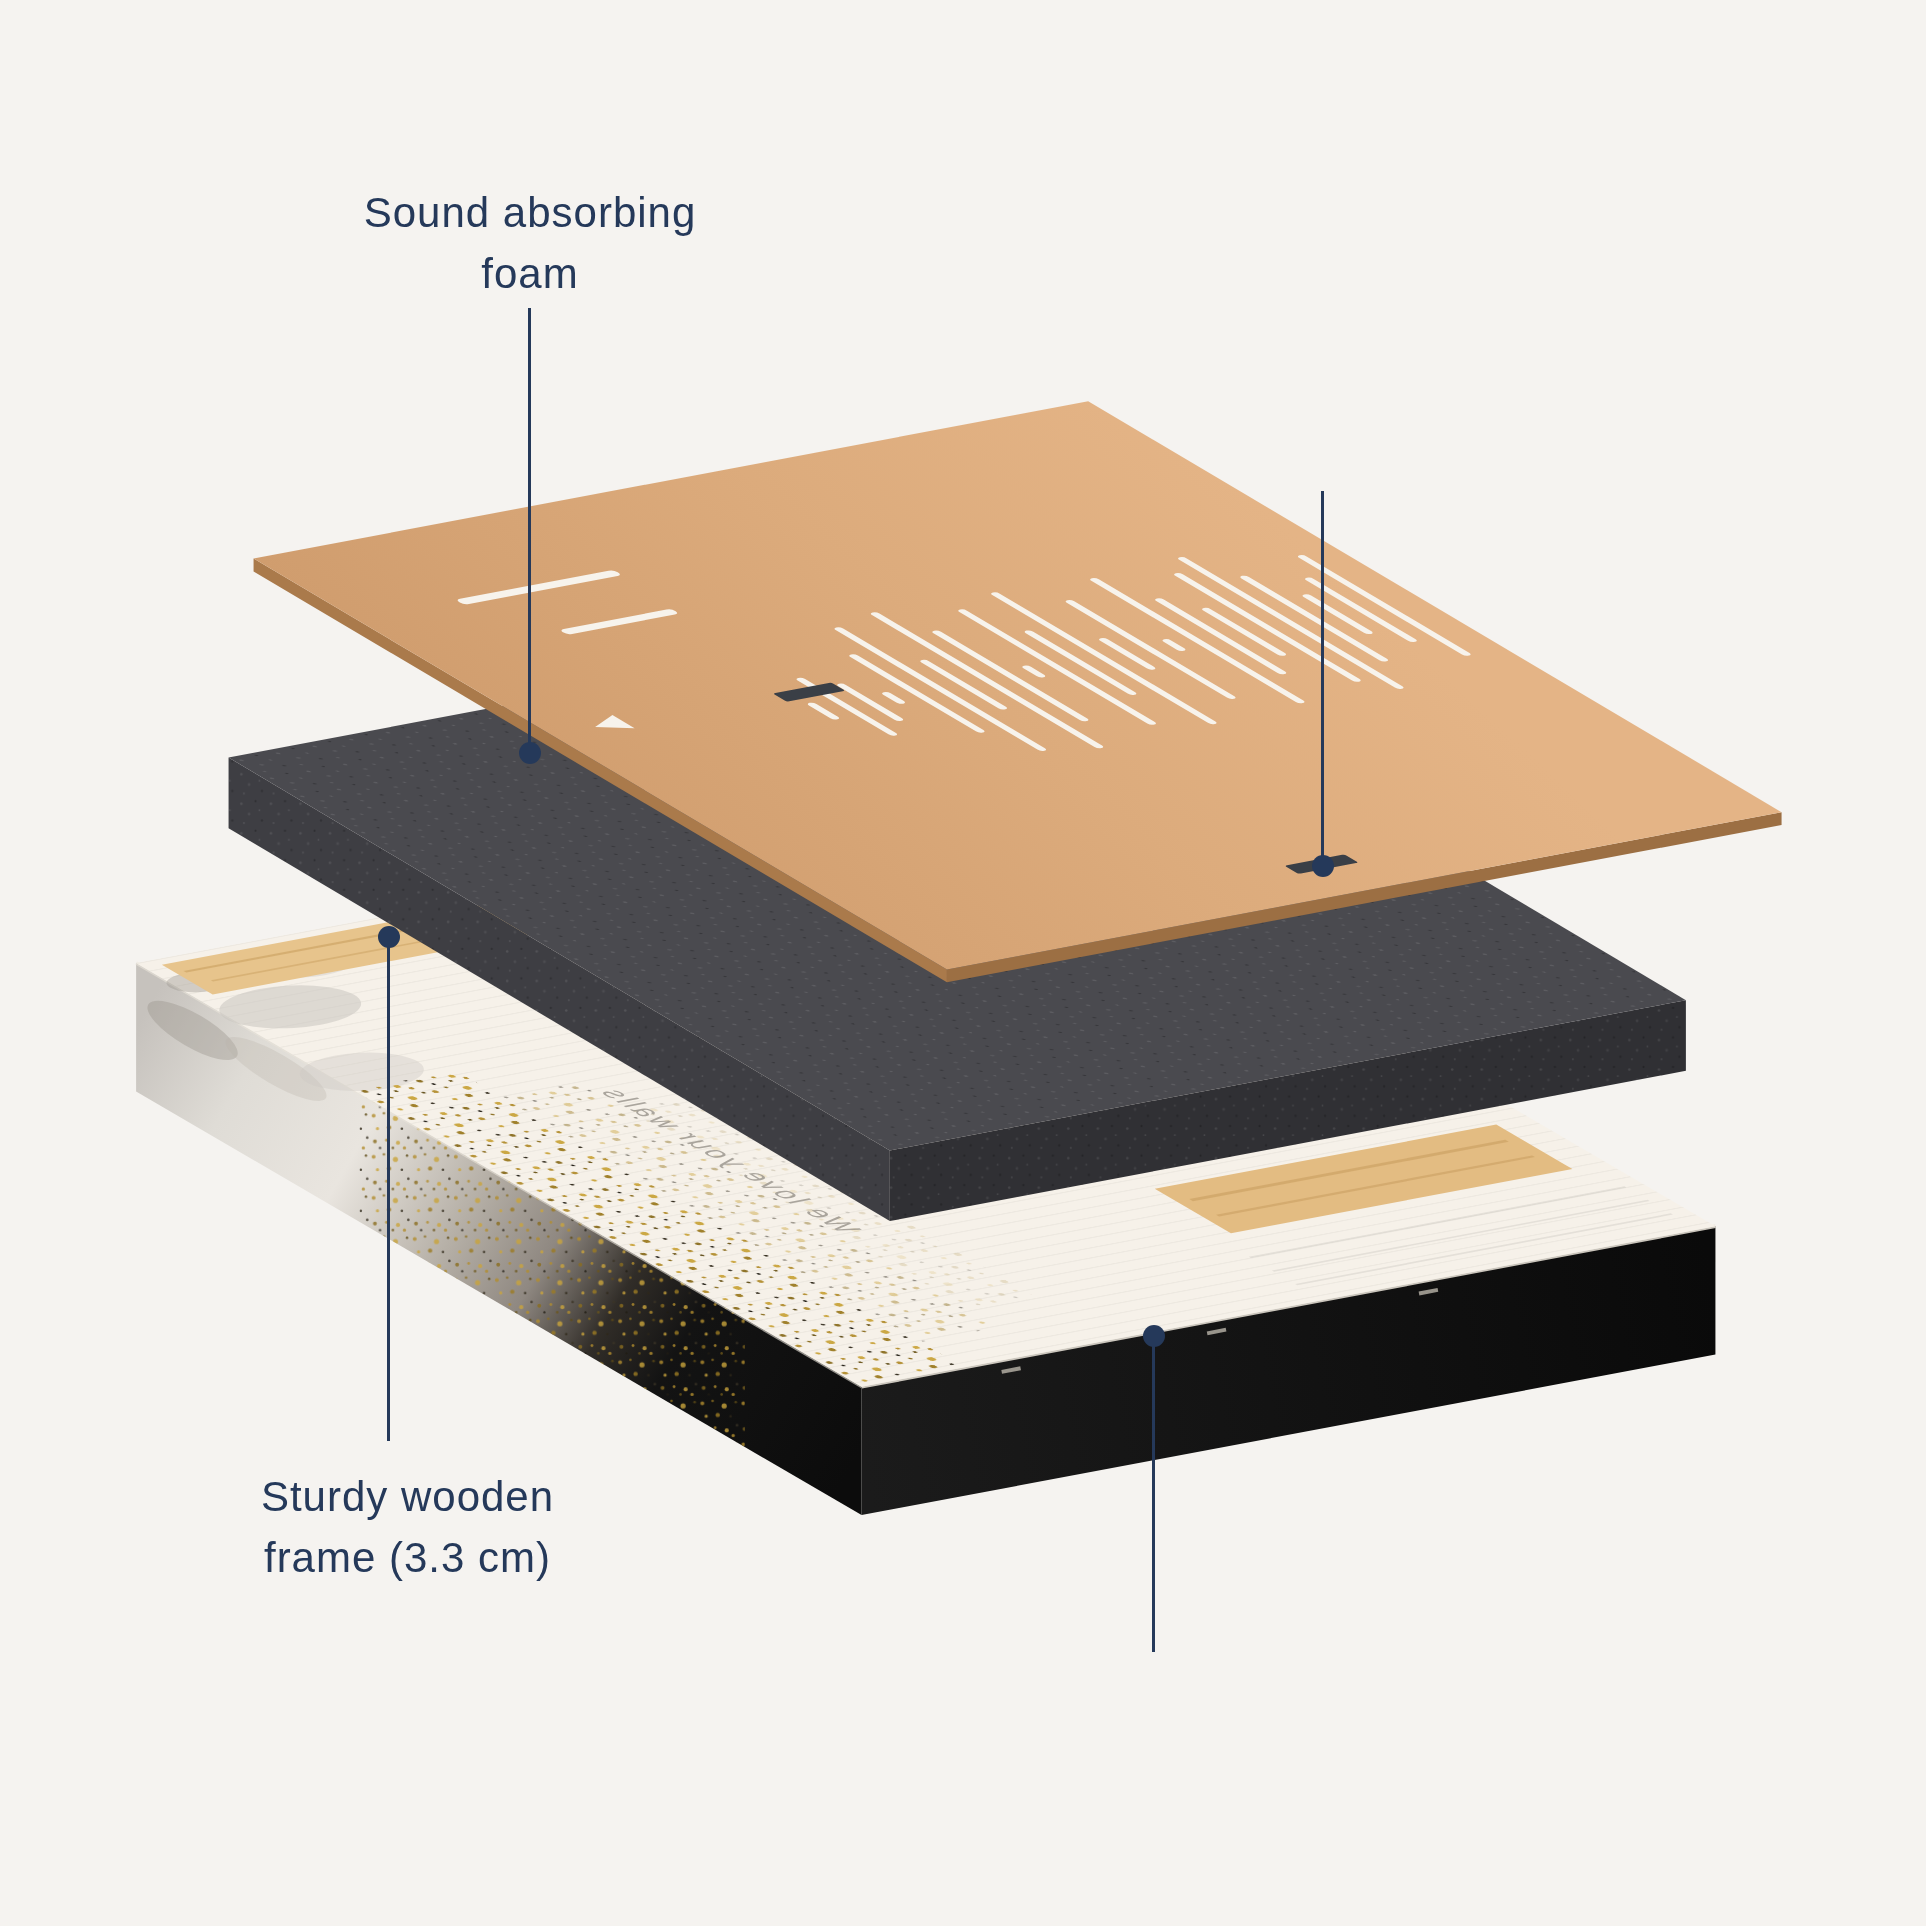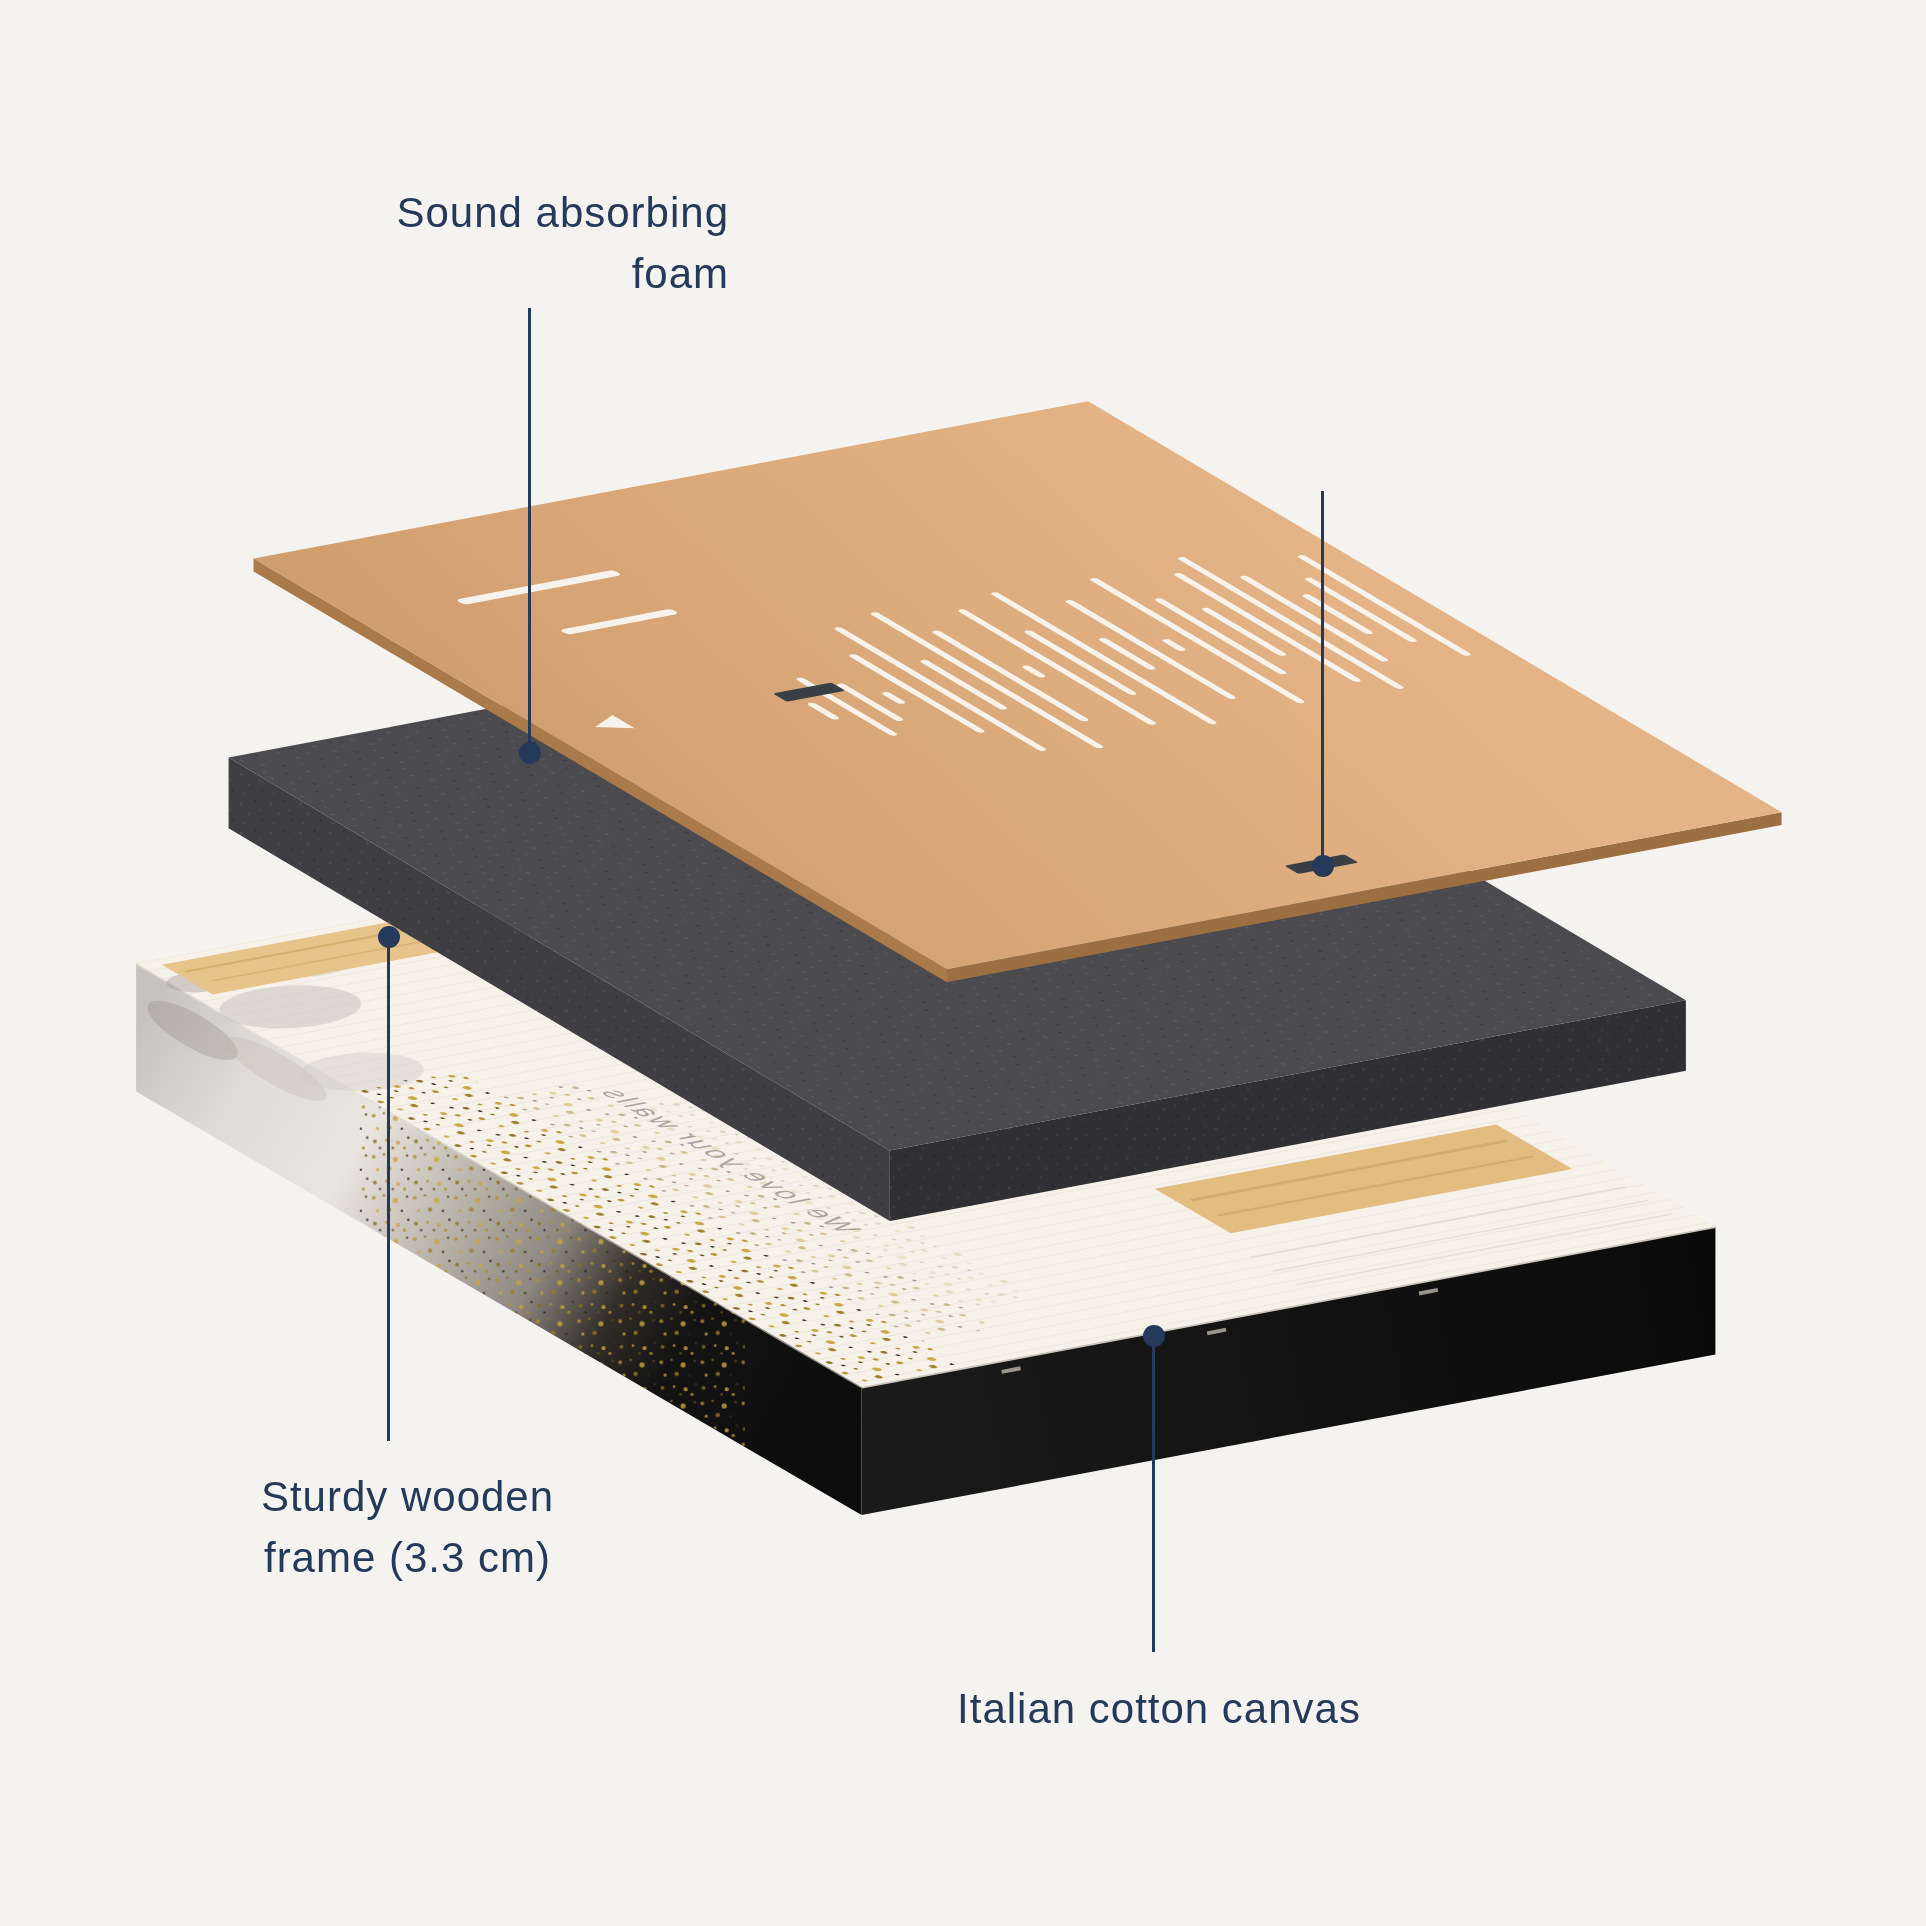--- a/index.html
+++ b/index.html
@@ -189,29 +189,28 @@
         </g>
 
         <g fill="#3a3f46">
           <rect x="265" y="430" width="70" height="20" rx="3"></rect>
           <rect x="466" y="926" width="72" height="20" rx="3"></rect>
         </g>
       </g>
     </g>
   </svg>
 
-  <div class="label" style="left:331px; top:183px; width:398px;text-align:right;">Sound absorbing foam</div>
+  <div class="label" style="left:331px; top:183px; width:398px;">Sound absorbing foam</div>
   <div class="leader" style="left:528px; top:308px; height:445px;"></div>
   <div class="dot" style="left:519px; top:742px;"></div>
 
   <div class="leader" style="left:1321px; top:491px; height:374px;"></div>
   <div class="dot" style="left:1312px; top:855px;"></div>
 
   <div class="label" style="left:215px; top:1467px; width:385px;">Sturdy wooden frame (3.3 cm)</div>
   <div class="leader" style="left:387px; top:939px; height:502px;"></div>
   <div class="dot" style="left:378px; top:926px;"></div>
 
-  <div class="label" style="left:902px; top:1679px; width:514px;">Italian cotton canvas</div>
   <div class="leader" style="left:1152px; top:1337px; height:315px;"></div>
   <div class="dot" style="left:1143px; top:1325px;"></div>
 
 </div>
 
 
 </body></html>

